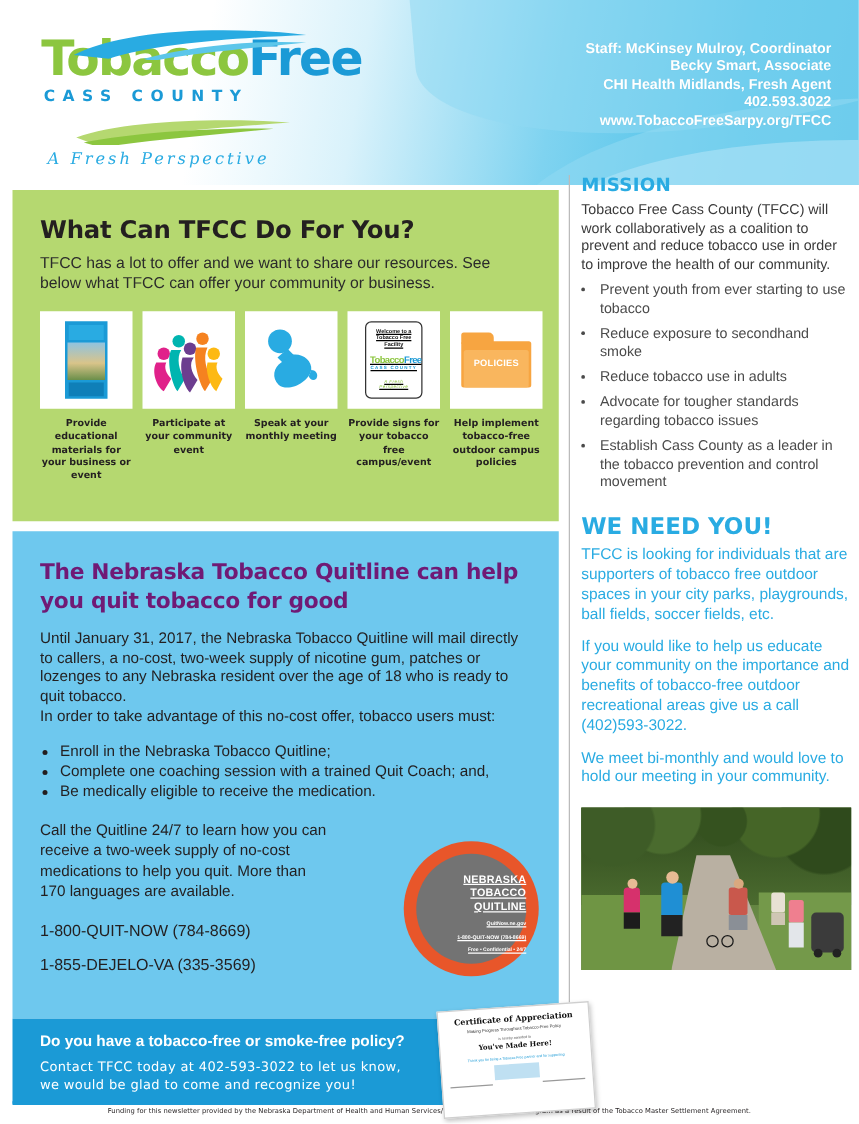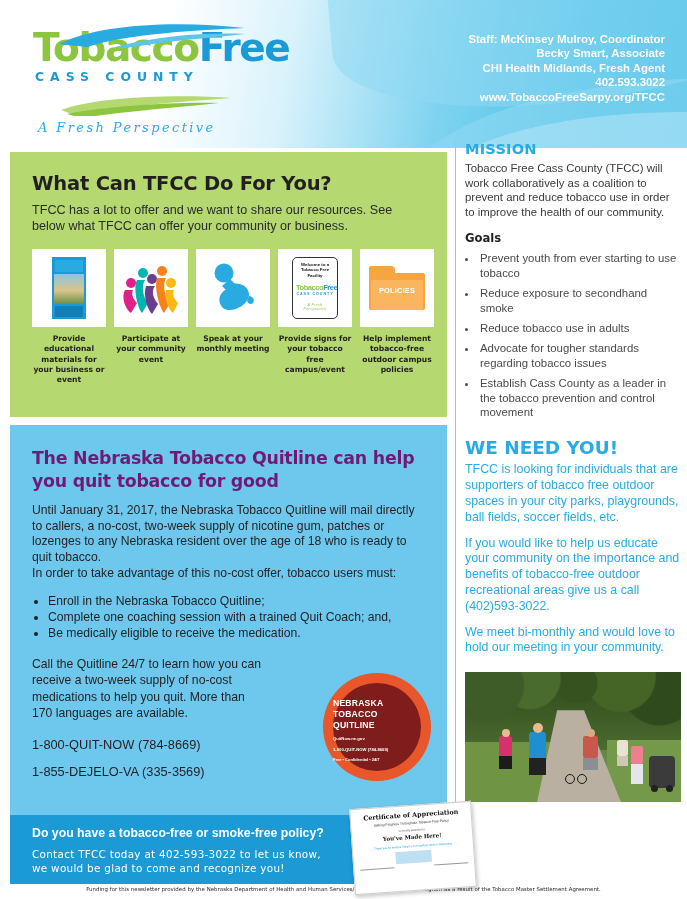--- a/index.html
+++ b/index.html
@@ -77,21 +77,21 @@
   .gp-sub {
     margin:7px 22px 0 22px; color:#2b2b2b;
     font-size:12.6px; line-height:16.4px; font-weight:400;
   }
   .icon-row {
     display:flex; gap:8px; margin:14px 0 0 22px; width:396px;
   }
   .icon-cell { width:74px; }
   .icon-box {
     width:74px; height:78px; background:#ffffff;
-    display:flex; align-items:center; justify-content:center; overflow:hidden;
+    display:flex; align-items:center; justify-content:center; overflow:hidden;text-decoration:underline;
   }
   .icon-cap {
     margin-top:7px; text-align:center; color:#231f20;
     font-size:7.6px; line-height:10.4px; font-weight:700;
     font-family:"DejaVu Sans", sans-serif;
   }
   
   .broch { width:34px; height:62px; background:#1b9ad6; position:relative; }
   .broch .bh { position:absolute; top:3px; left:3px; right:3px; height:12px; background:#29abe2; }
   .broch .bp { position:absolute; top:17px; left:2px; right:2px; height:30px;
@@ -137,22 +137,22 @@
   .bp-phone.second { margin-top:12px; }
 
   
   .seal {
     position:absolute; left:323px; top:673px; width:108px; height:108px;
     border-radius:50%; background:#e8562a;
     display:flex; align-items:center; justify-content:center;
     z-index:4;
   }
   .seal-in {
-    width:88px; height:88px; border-radius:50%; background:#7f1d1d;
-    color:#fff; text-align:left; padding-top:15px;
+    width:88px; height:88px; border-radius:50%; background:#737373;
+    color:#fff; text-align:right; padding-top:15px;text-decoration:underline;
   }
   .seal-in .t1 { font-size:8.6px; font-weight:700; line-height:11px; letter-spacing:.2px; }
   .seal-in .t2 { margin-top:5px; font-size:4.2px; font-weight:700; line-height:6px; }
   .seal-in .t3 { margin-top:4px; font-size:4px; font-weight:700; }
 
   
   .policy-bar {
     position:absolute; left:10px; top:815px; width:437px; height:68px;
     background:#1b9ad6; overflow:hidden;
   }
@@ -419,21 +419,20 @@
       <span></span>
       <span></span>
     </div>
   </div>
 
   <div class="sidebar">
 
     <div class="sb-h-blue">MISSION</div>
     <div class="sb-p">Tobacco Free Cass County (TFCC) will work collaboratively as a coalition to prevent and reduce tobacco use in order to improve the health of our community.</div>
 
-    <div class="sb-goals-h">Goals</div>
     <ul class="sb-list">
       <li>Prevent youth from ever starting to use tobacco</li>
       <li>Reduce exposure to secondhand smoke</li>
       <li>Reduce tobacco use in adults</li>
       <li>Advocate for tougher standards regarding tobacco issues</li>
       <li>Establish Cass County as a leader in the tobacco prevention and control movement</li>
     </ul>
 
     <div class="sb-h-big wny">WE NEED YOU!</div>
     <div class="sb-p-blue">TFCC is looking for individuals that are supporters of tobacco free outdoor spaces in your city parks, playgrounds, ball fields, soccer fields, etc.</div>

